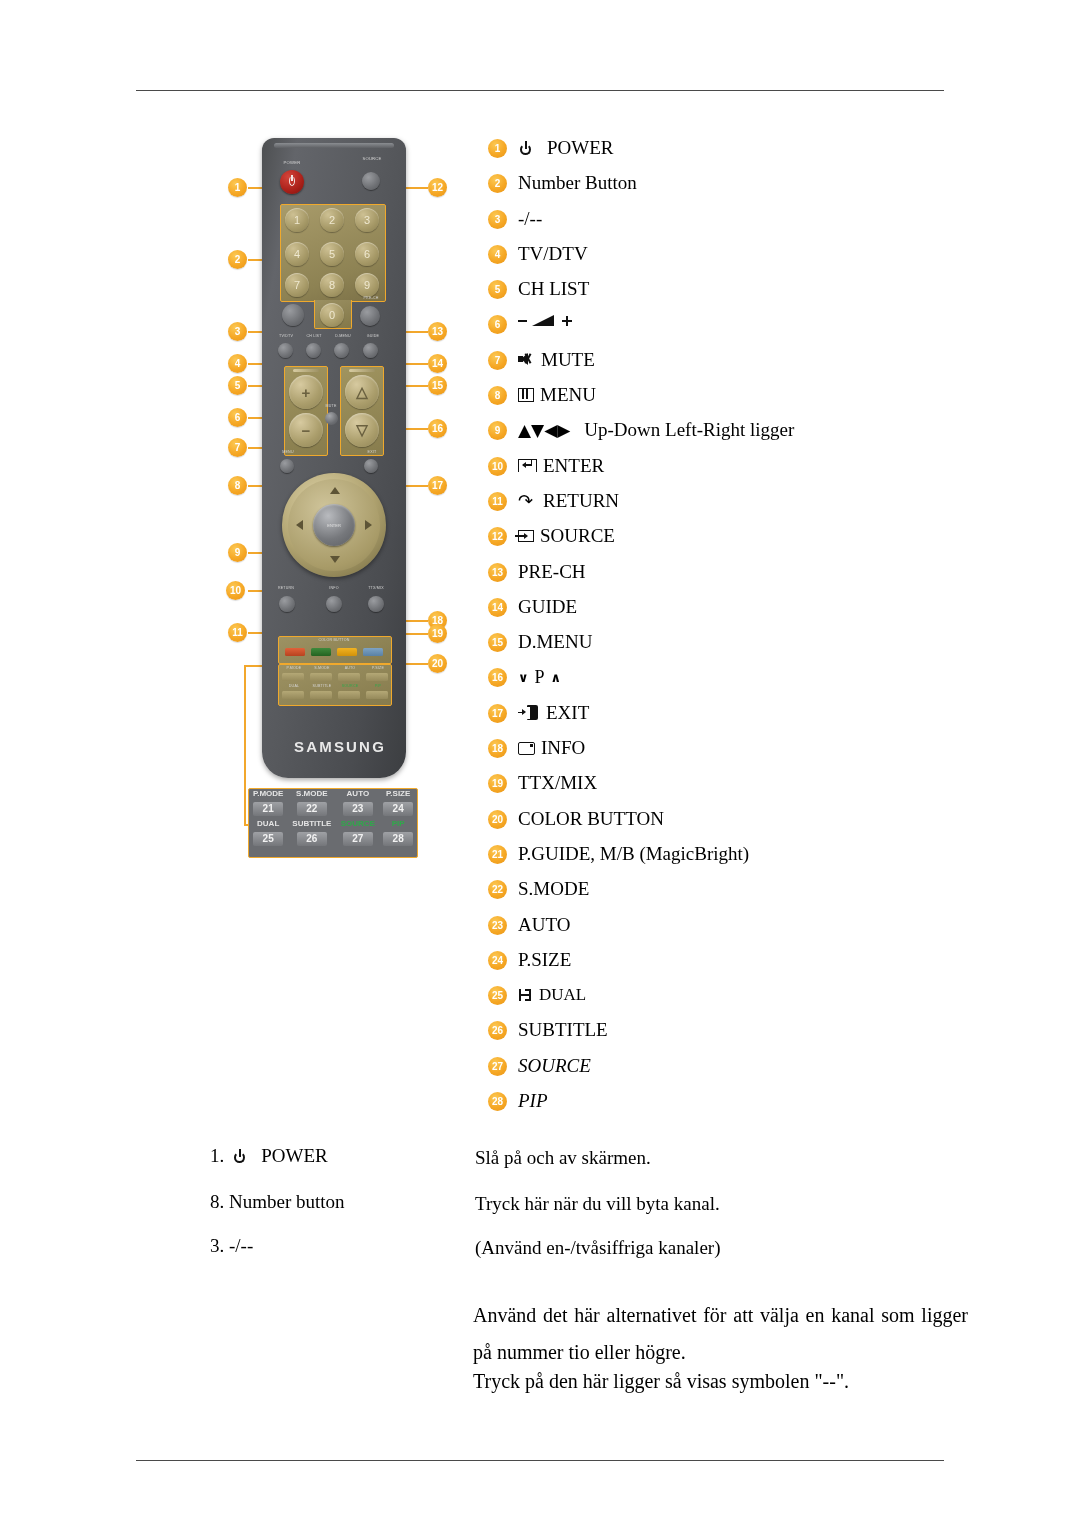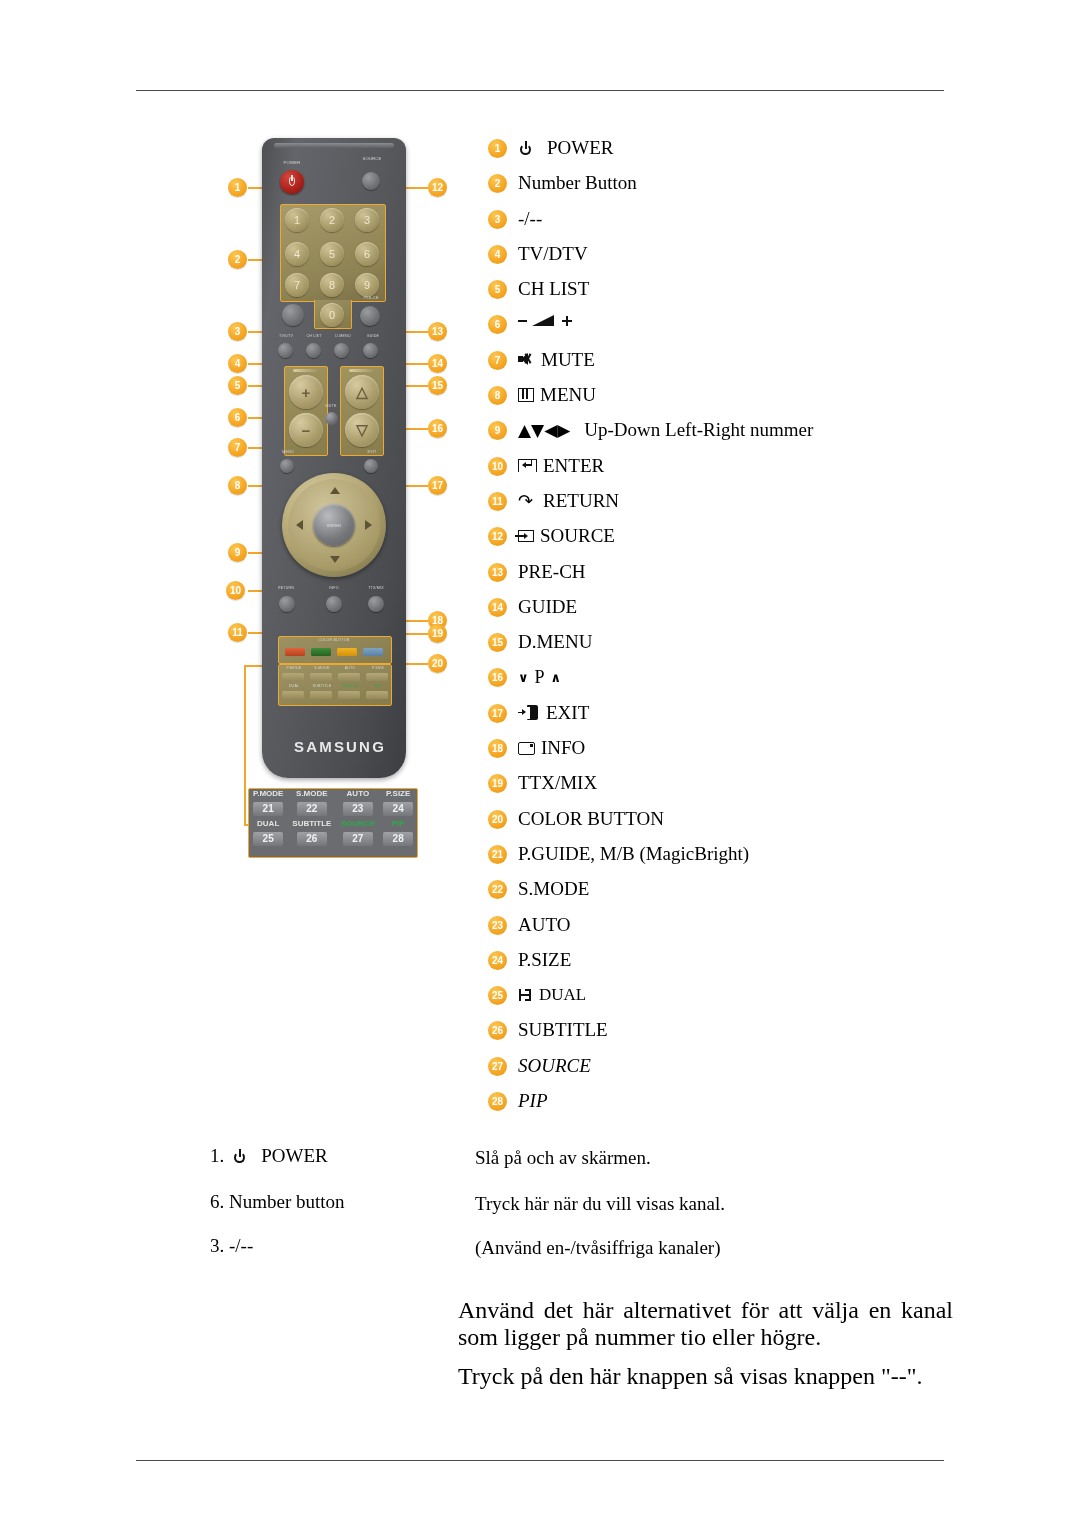--- a/index.html
+++ b/index.html
@@ -236,21 +236,21 @@
   .ico-dual .h{position:absolute;left:1px;top:6.2px;width:12px;height:1.8px;background:#111;}
   .ico-dual .t{position:absolute;left:7px;top:1px;width:6px;height:1.8px;background:#111;}
   .ico-dual .b2{position:absolute;left:7px;top:11.2px;width:6px;height:1.8px;background:#111;}
   .ico-ret{font-family:"DejaVu Sans",sans-serif;font-size:18px;line-height:16px;}
 
   
   .desc{position:absolute;left:190px;top:1145px;width:790px;}
   .drow{position:relative;min-height:40px;}
   .dleft{position:absolute;left:20px;top:0;width:250px;font-size:19px;display:flex;align-items:center;gap:8px;}
   .dright{position:absolute;left:285px;top:0;width:495px;font-size:19px;line-height:25px;}
-  .dblock{position:absolute;left:268px;width:495px;font-size:24px;line-height:27px;text-align:justify;}
+  .dblock{position:absolute;left:283px;width:495px;font-size:20px;line-height:37px;text-align:justify;}
 </style>
 </head>
 <body>
 
 <div class="page">
 
   <div class="hdr-rule"></div>
 
   <div class="remote-wrap">
 
@@ -511,21 +511,21 @@
             <i></i>
           </span>
         <span>MENU</span>
       </div>
     </div>
 
     <div class="lrow">
       <div class="lbadge">9</div>
       <div class="ltext">
         <span class="gl">▲▼◀▶</span>
-        <span style="margin-left:8px;">Up-Down Left-Right nummer</span>
+        <span style="margin-left:8px;">Up-Down Left-Right ligger</span>
       </div>
     </div>
 
     <div class="lrow">
       <div class="lbadge">10</div>
       <div class="ltext">
         <span class="ico ico-enter">
           <i class="ar"></i>
             <i class="ah"></i>
             <i class="av"></i>
@@ -692,27 +692,27 @@
         <span class="ico ico-power">
             <i></i>
             <b></b>
           </span>
         <span style="margin-left:6px;">POWER</span>
       </div>
       <div class="dright">Slå på och av skärmen.</div>
     </div>
 
     <div class="drow" style="margin-top:6px;">
-      <div class="dleft">6. Number button</div>
-      <div class="dright">Tryck här när du vill visas kanal.</div>
+      <div class="dleft">8. Number button</div>
+      <div class="dright">Tryck här när du vill byta kanal.</div>
     </div>
 
     <div class="drow" style="margin-top:4px;">
       <div class="dleft">3. -/--</div>
       <div class="dright">(Använd en-/tvåsiffriga kanaler)</div>
     </div>
 
     <div class="dblock" style="top:152px;">Använd det här alternativet för att välja en kanal som ligger på nummer tio eller högre.</div>
-    <div class="dblock" style="top:218px;">Tryck på den här knappen så visas knappen "--".</div>
+    <div class="dblock" style="top:218px;">Tryck på den här ligger så visas symbolen "--".</div>
   </div>
 
   <div class="ftr-rule"></div>
 </div>
 
 </body></html>

